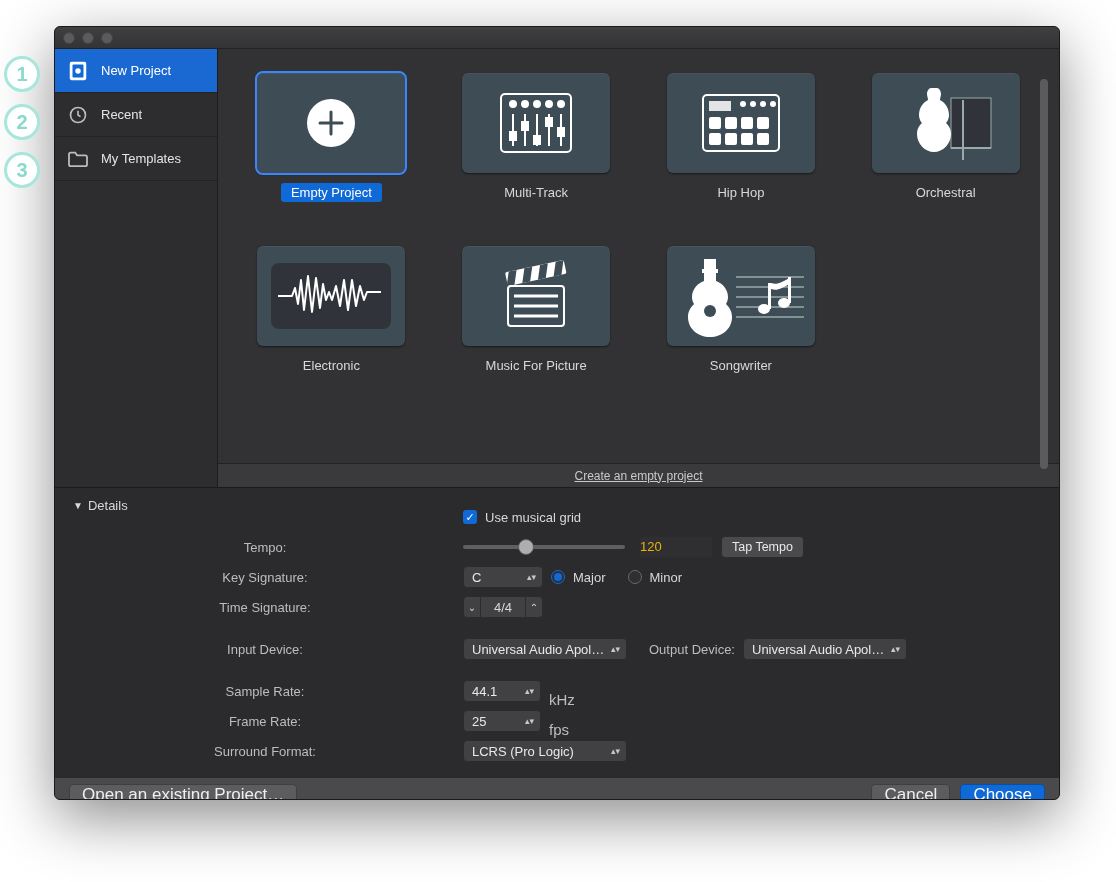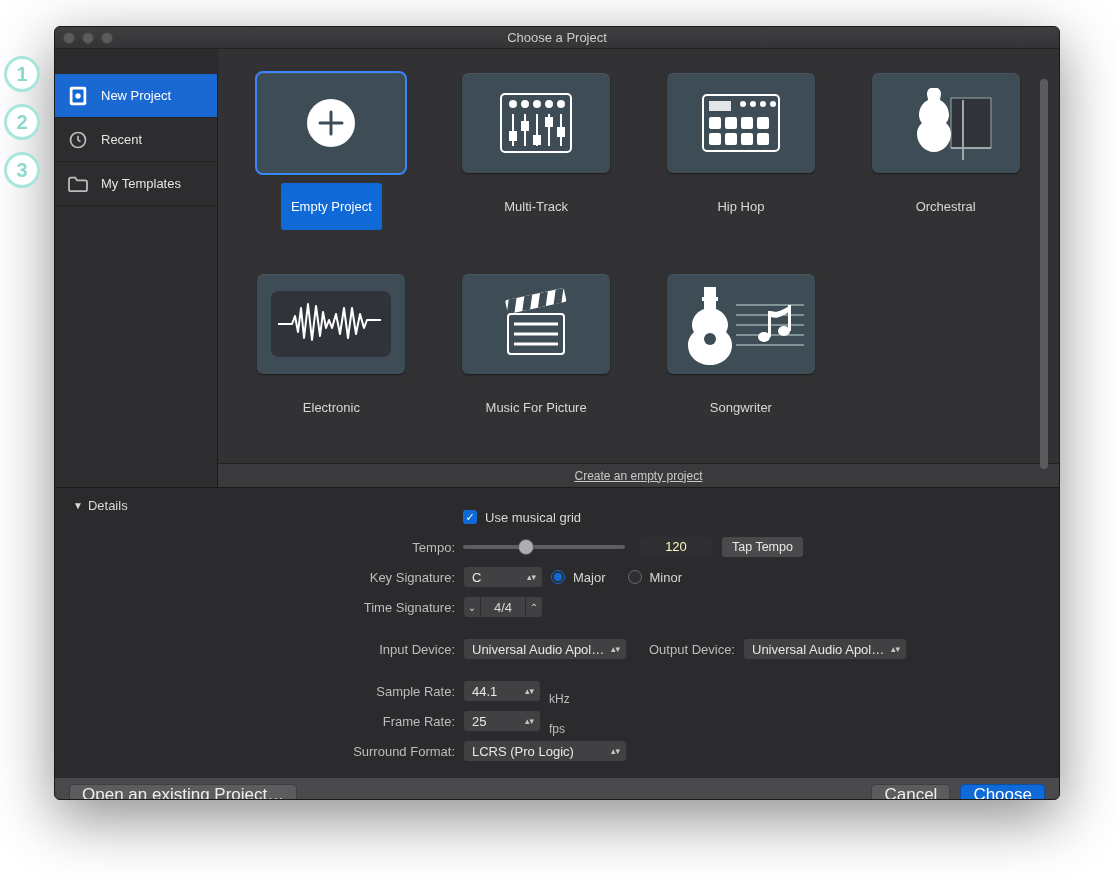--- a/index.html
+++ b/index.html
@@ -27,60 +27,60 @@
   .annot-badge{width:36px;height:36px;border-radius:50%;border:3px solid #a8e6dc;background:#fff;color:#8ad9cc;display:flex;align-items:center;justify-content:center;font-size:20px;font-weight:600;}
 
   
   .window{position:absolute;left:54px;top:26px;width:1006px;height:774px;border-radius:6px;overflow:hidden;background:var(--bg-app);box-shadow:0 18px 60px rgba(0,0,0,.45),0 1px 0 rgba(0,0,0,.6) inset;border:1px solid #1a1a1b;}
   .titlebar{height:22px;background:linear-gradient(#3f3f41,#343436);display:flex;align-items:center;padding:0 8px;position:relative;border-bottom:1px solid #222;}
   .traffic{display:flex;gap:7px;}
   .traffic span{width:12px;height:12px;border-radius:50%;background:#5b5b5d;border:1px solid #444;}
   .title{position:absolute;left:0;right:0;text-align:center;font-size:13px;color:#ccc;pointer-events:none;}
 
   .body{display:flex;height:438px;}
-  .sidebar{width:163px;background:var(--bg-sidebar);border-right:1px solid #1d1d1f;margin-top:25px;}
+  .sidebar{width:163px;background:var(--bg-sidebar);border-right:1px solid #1d1d1f;}
   .sb-item{height:44px;display:flex;align-items:center;gap:12px;padding:0 12px;color:#e4e4e4;border-bottom:1px solid #222;cursor:default;font-size:13px;}
   .sb-item.selected{background:var(--accent-sel);color:#fff;}
   .sb-icon{width:22px;height:22px;flex:0 0 22px;display:flex;align-items:center;justify-content:center;}
 
   .main{flex:1;background:var(--bg-card-outer);display:flex;flex-direction:column;}
   .grid-wrap{flex:1;overflow:auto;padding:24px 34px 10px 34px;}
   .tgrid{display:grid;grid-template-columns:repeat(4,1fr);gap:44px 46px;}
   .tcard{display:flex;flex-direction:column;align-items:center;}
   .thumb{width:148px;height:100px;border-radius:6px;background:var(--bg-card);display:flex;align-items:center;justify-content:center;box-shadow:0 1px 0 rgba(255,255,255,.05) inset, 0 1px 2px rgba(0,0,0,.5);position:relative;}
   .tcard.selected .thumb{outline:2px solid #3a86ff;outline-offset:0;}
-  .tname{margin-top:10px;font-size:13px;color:var(--text);padding:16px 10px;border-radius:3px;}
+  .tname{margin-top:10px;font-size:13px;color:var(--text);padding:2px 10px;border-radius:3px;}
   .tcard.selected .tname{background:var(--accent);color:#fff;}
   .descbar{height:24px;background:#3a3a3c;border-top:1px solid #222;display:flex;align-items:center;justify-content:center;font-size:12px;color:#c9c9cb;text-decoration:underline;}
   .main-scrollbar{position:absolute;right:11px;top:30px;width:8px;height:400px;}
   .main-scrollbar .thumbbar{width:100%;height:390px;border-radius:4px;background:#5b5b5e;}
 
   
   .details{height:290px;background:var(--bg-app);border-top:1px solid #1b1b1c;padding:12px 20px 8px 20px;position:relative;}
   .details-toggle{display:flex;align-items:center;gap:5px;font-size:13px;color:var(--text);cursor:default;position:absolute;left:18px;top:10px;}
   .det-body{margin-top:2px;padding-left:0;}
   .row{display:flex;align-items:center;height:30px;}
-  .lbl{width:388px;text-align:right;padding-right:8px;color:var(--text-label);font-size:13px;}
+  .lbl{width:388px;text-align:center;padding-right:8px;color:var(--text-label);font-size:13px;}
   .ctrls{display:flex;align-items:center;gap:8px;}
   .checkbox{width:14px;height:14px;border-radius:3px;background:var(--accent);display:inline-flex;align-items:center;justify-content:center;color:#fff;font-size:11px;}
   .slider{width:162px;height:4px;background:#5f5f62;border-radius:2px;position:relative;margin-right:6px;}
   .slider .knob{position:absolute;top:-6px;width:16px;height:16px;border-radius:50%;background:#aeaeb1;left:55px;border:1px solid #5a5a5c;}
-  .numfield{width:74px;height:22px;background:#2f2f31;border:1px solid var(--ctrl-bd);border-radius:4px;text-align:center;line-height:20px;color:#fef9c3;}
+  .numfield{width:74px;height:22px;background:#2f2f31;border:1px solid var(--ctrl-bd);border-radius:4px;line-height:20px;color:#eab308;}
   .pillbtn{height:22px;padding:0 10px;background:#4a4a4c;border:1px solid var(--ctrl-bd);border-radius:4px;display:inline-flex;align-items:center;color:#e8e8e8;font-size:12.5px;}
   .select{height:22px;background:var(--ctrl-bg);border:1px solid var(--ctrl-bd);border-radius:4px;display:inline-flex;align-items:center;padding:0 6px 0 8px;color:#e8e8e8;font-size:13px;gap:6px;}
   .select .caret{font-size:9px;opacity:.8;line-height:1;display:flex;flex-direction:column;}
   .stepper{display:flex;}
   .stepper .btn{width:18px;height:22px;background:var(--ctrl-bg);border:1px solid var(--ctrl-bd);display:flex;align-items:center;justify-content:center;font-size:10px;}
   .stepper .mid{height:22px;min-width:44px;background:var(--ctrl-bg);border-top:1px solid var(--ctrl-bd);border-bottom:1px solid var(--ctrl-bd);display:flex;align-items:center;justify-content:center;font-size:13px;}
   .stepper .btn:first-child{border-radius:4px 0 0 4px;}
   .stepper .btn:last-child{border-radius:0 4px 4px 0;}
   .radio{width:14px;height:14px;border-radius:50%;border:1px solid #6a6a6c;display:inline-block;position:relative;background:#2f2f31;}
   .radio.on{border-color:var(--accent);}
   .radio.on::after{content:"";position:absolute;left:2px;top:2px;width:8px;height:8px;border-radius:50%;background:var(--accent);}
-  .unit{color:var(--text-label);font-size:12px;margin-top:16px;}
+  .unit{color:var(--text-label);font-size:15px;margin-top:16px;}
   .row-gap{height:12px;}
 
   .footer{height:34px;background:var(--bg-footer);display:flex;align-items:center;padding:0 14px;border-top:1px solid #2a2a2c;}
   .footer .spacer{flex:1;}
   .fbtn{height:22px;padding:0 12px;border-radius:4px;background:#5c5c5e;border:1px solid #3f3f41;color:#eee;display:inline-flex;align-items:center;font-size:17px;margin-left:10px;}
   .fbtn.primary{background:var(--accent);border-color:#094e9f;color:#fff;}
 
   
   .window .scrollhost{position:relative;}
 
@@ -96,21 +96,20 @@
     <div class="annot-badge">3</div>
   </div>
 
   <div class="window">
     <div class="titlebar">
       <div class="traffic">
           <span></span>
           <span></span>
           <span></span>
         </div>
-      <div class="title">Choose a Project</div>
     </div>
 
     <div class="body scrollhost">
       <div class="sidebar">
         <div class="sb-item selected">
           <span class="sb-icon">
             <svg width="22" height="22" viewBox="0 0 24 24">
                 <rect x="3" y="2" width="18" height="20" rx="2" fill="#fff"></rect>
                 <rect x="6" y="5" width="12" height="14" rx="1" fill="#0f69d7"></rect>
                 <circle cx="12" cy="12" r="3" fill="#fff"></circle>

